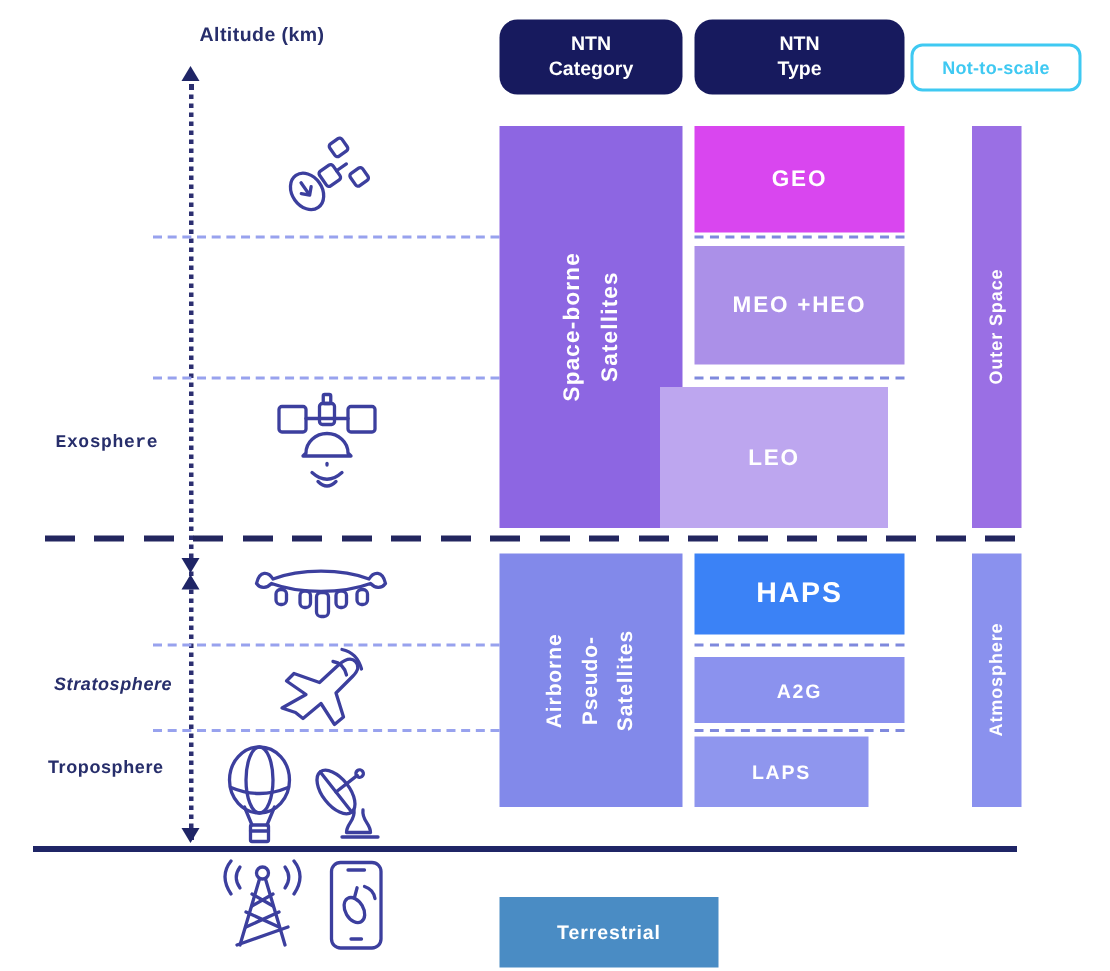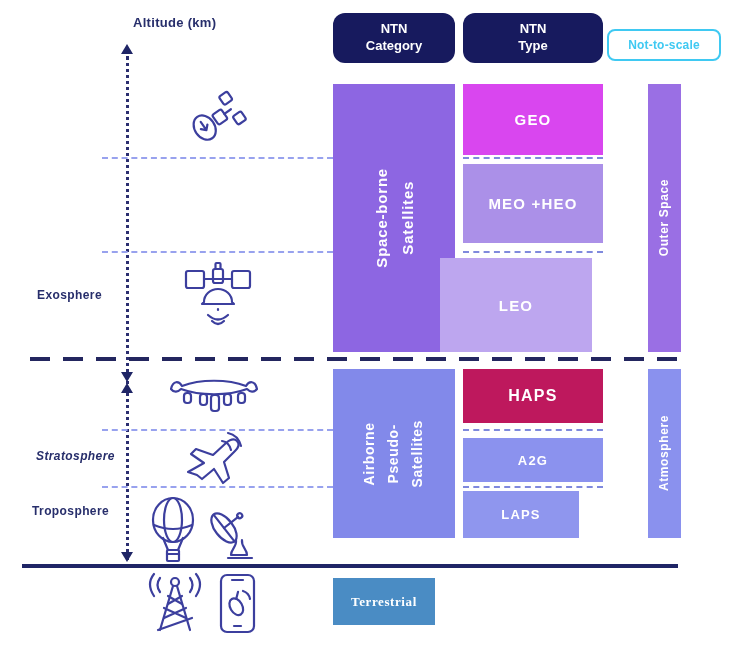--- a/index.html
+++ b/index.html
@@ -27,21 +27,21 @@
        display:flex;align-items:center;justify-content:center;letter-spacing:.2px;}
   
   .block{display:flex;align-items:center;justify-content:center;color:#fff;font-weight:bold;text-align:center;}
   .vtext{writing-mode:vertical-rl;transform:rotate(180deg);line-height:1.7;}
   .b-space{background:#8d66e2;font-size:15px;letter-spacing:.8px;}
   .b-geo{background:#d946ef;font-size:15px;letter-spacing:1.2px;}
   .b-meo{background:#ab90e8;font-size:15px;letter-spacing:1.2px;}
   .b-leo{background:#bda6ef;font-size:15px;letter-spacing:1.2px;}
   .b-outer{background:#9a6fe4;font-size:12px;letter-spacing:.6px;}
   .b-air{background:#8289ea;font-size:14px;letter-spacing:.6px;}
-  .b-haps{background:#be185d;font-size:16px;letter-spacing:1.2px;}
+  .b-haps{background:#3b82f6;font-size:19px;letter-spacing:1.2px;}
   .b-a2g{background:#8b92ee;font-size:13px;letter-spacing:1.2px;}
   .b-laps{background:#8f96ee;font-size:13px;letter-spacing:1.2px;}
   .b-atm{background:#8a91ee;font-size:12px;letter-spacing:.6px;}
   .b-terr{background:#4a8cc4;font-size:13px;letter-spacing:.6px;}
   .b-cell{background:#4ec1ee;font-size:12px;line-height:1.35;flex-direction:column;}
   
   .icon svg{display:block;}
   .icon path,.icon rect,.icon ellipse,.icon circle,.icon line{
     fill:none;stroke:#3c3f9e;stroke-width:2.2;stroke-linecap:round;stroke-linejoin:round;}
 </style>
@@ -50,21 +50,21 @@
 
 <div id="canvas">
 
   <div class="abs axis-title" style="left:133px;top:15px;">Altitude (km)</div>
   <div class="abs axis-line" style="left:126px;top:56px;height:504px;"></div>
   <div class="abs tri tri-up" style="left:121px;top:44px;"></div>
   <div class="abs tri tri-down" style="left:121px;top:552px;"></div>
   <div class="abs tri tri-down" style="left:121px;top:372px;"></div>
   <div class="abs tri tri-up" style="left:121px;top:383px;"></div>
 
-  <div class="abs sphere-label" style="left:37px;top:288px;">Exosphere</div>
+  <div class="abs sphere-label" style="left:37px;top:288px;font-family:Liberation Mono, monospace;">Exosphere</div>
   <div class="abs sphere-label" style="left:36px;top:449px;font-style:italic;">Stratosphere</div>
   <div class="abs sphere-label" style="left:32px;top:504px;">Troposphere</div>
 
   <div class="abs dash" style="left:102px;top:157px;width:231px;"></div>
   <div class="abs dash dash-dk" style="left:463px;top:157px;width:140px;"></div>
   <div class="abs dash" style="left:102px;top:251px;width:231px;"></div>
   <div class="abs dash dash-dk" style="left:463px;top:251px;width:140px;"></div>
   <div class="abs dash" style="left:102px;top:429px;width:231px;"></div>
   <div class="abs dash dash-dk" style="left:463px;top:429px;width:140px;"></div>
   <div class="abs dash" style="left:102px;top:486px;width:231px;"></div>
@@ -103,21 +103,21 @@
       <span style="display:block;">Satellites</span>
     </div>
   </div>
   <div class="abs block b-haps" style="left:463px;top:369px;width:140px;height:54px;">HAPS</div>
   <div class="abs block b-a2g" style="left:463px;top:438px;width:140px;height:44px;">A2G</div>
   <div class="abs block b-laps" style="left:463px;top:491px;width:116px;height:47px;">LAPS</div>
   <div class="abs block b-atm" style="left:648px;top:369px;width:33px;height:169px;">
     <div class="vtext">Atmosphere</div>
   </div>
 
-  <div class="abs block b-terr" style="left:333px;top:578px;width:102px;height:47px;font-family:Liberation Serif, serif;">Terrestrial</div>
+  <div class="abs block b-terr" style="left:333px;top:598px;width:146px;height:47px;">Terrestrial</div>
 
   <span class="abs icon" style="left:186px;top:90px;">
     <svg width="62" height="58" viewBox="0 0 62 58">
       <g transform="rotate(-35 31 29)">
         <ellipse cx="16" cy="29" rx="10" ry="13"></ellipse>
         <path d="M16 22 v10 m0 0 l-4 -4 m4 4 l4 -4"></path>
         <rect x="29" y="23" width="11" height="12" rx="2"></rect>
         <rect x="45" y="12" width="10" height="10" rx="2"></rect>
         <rect x="45" y="36" width="10" height="10" rx="2"></rect>
         <line x1="40" y1="29" x2="48" y2="29"></line>

